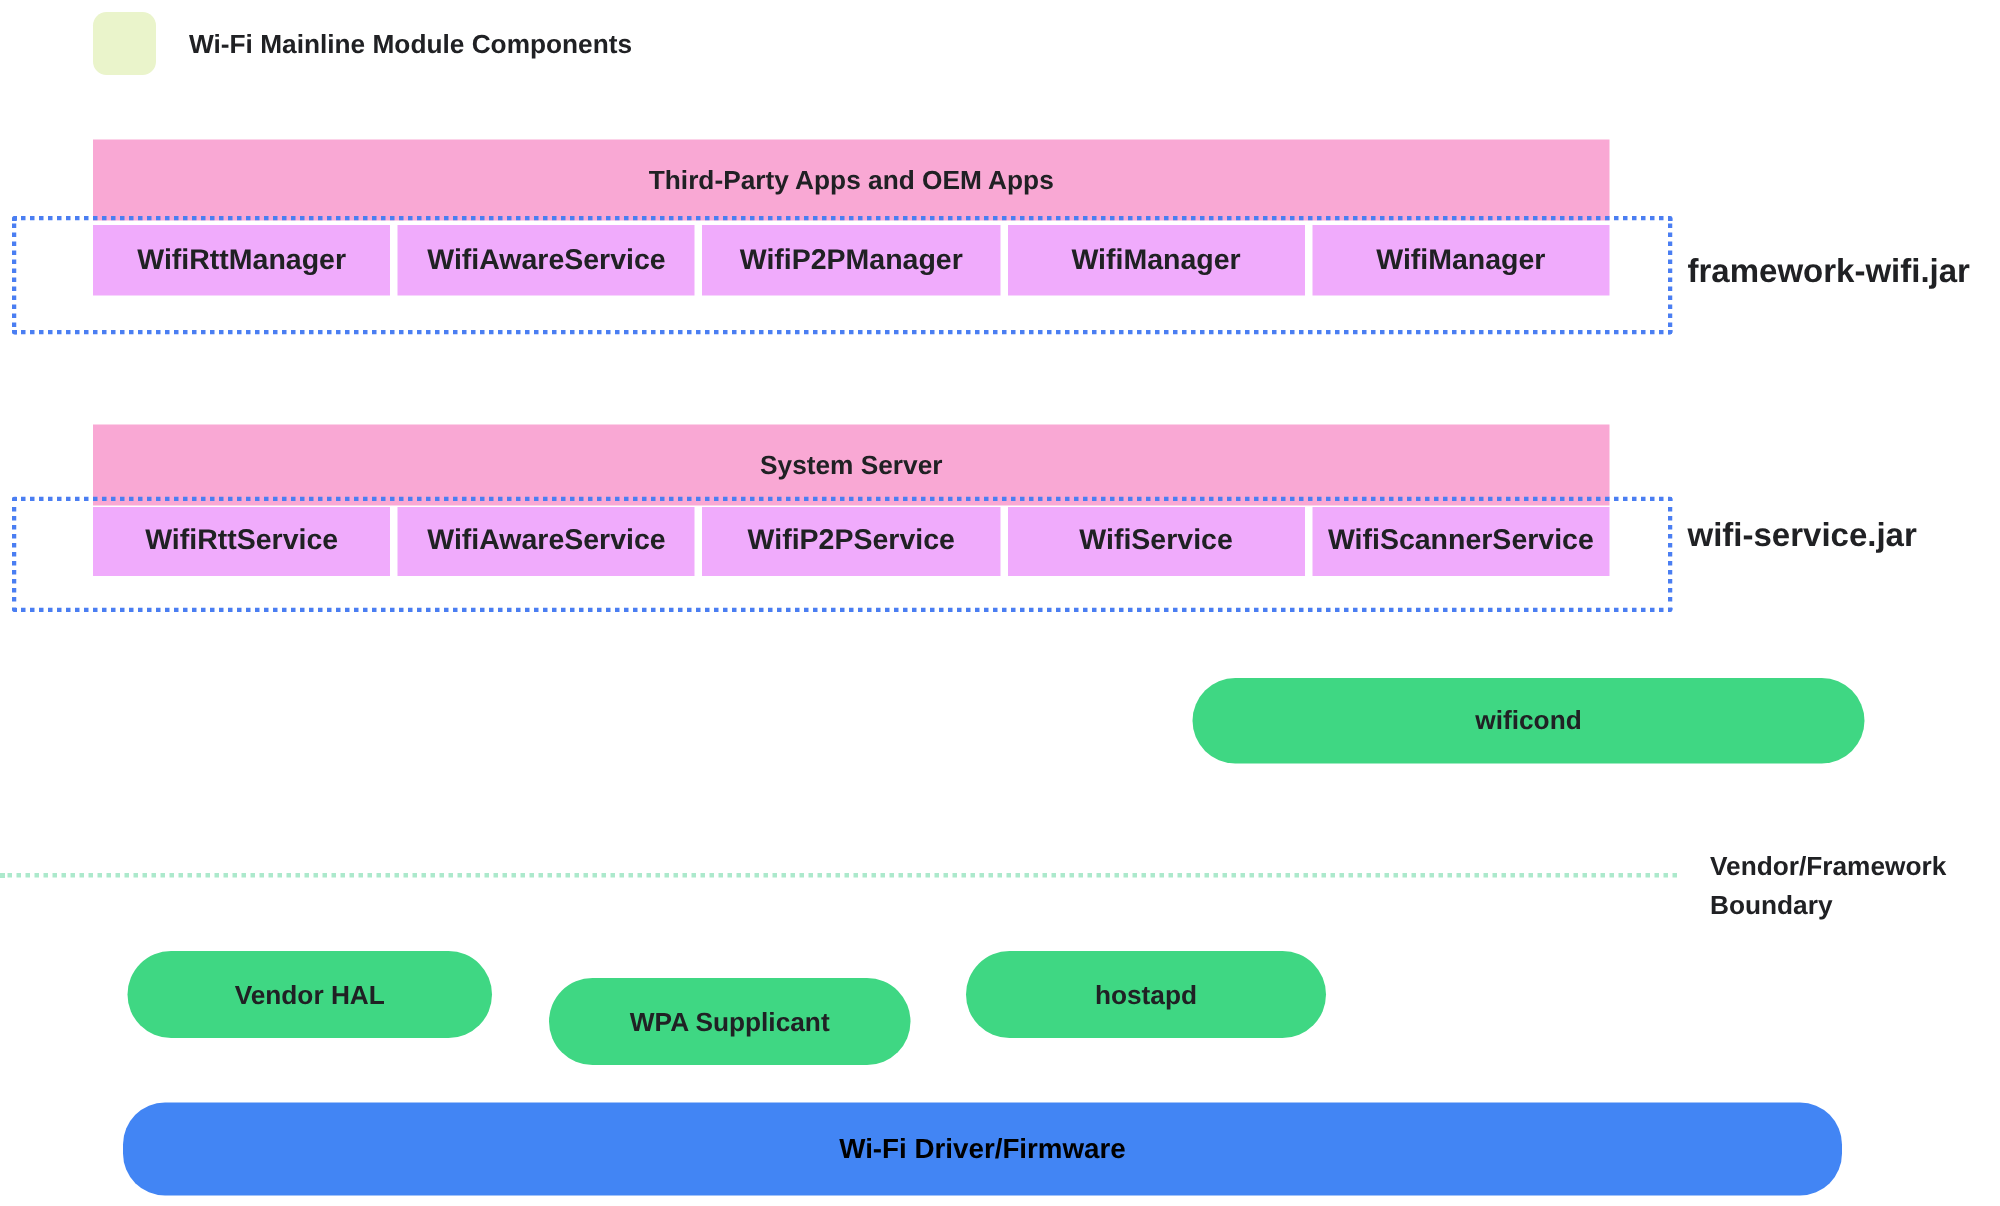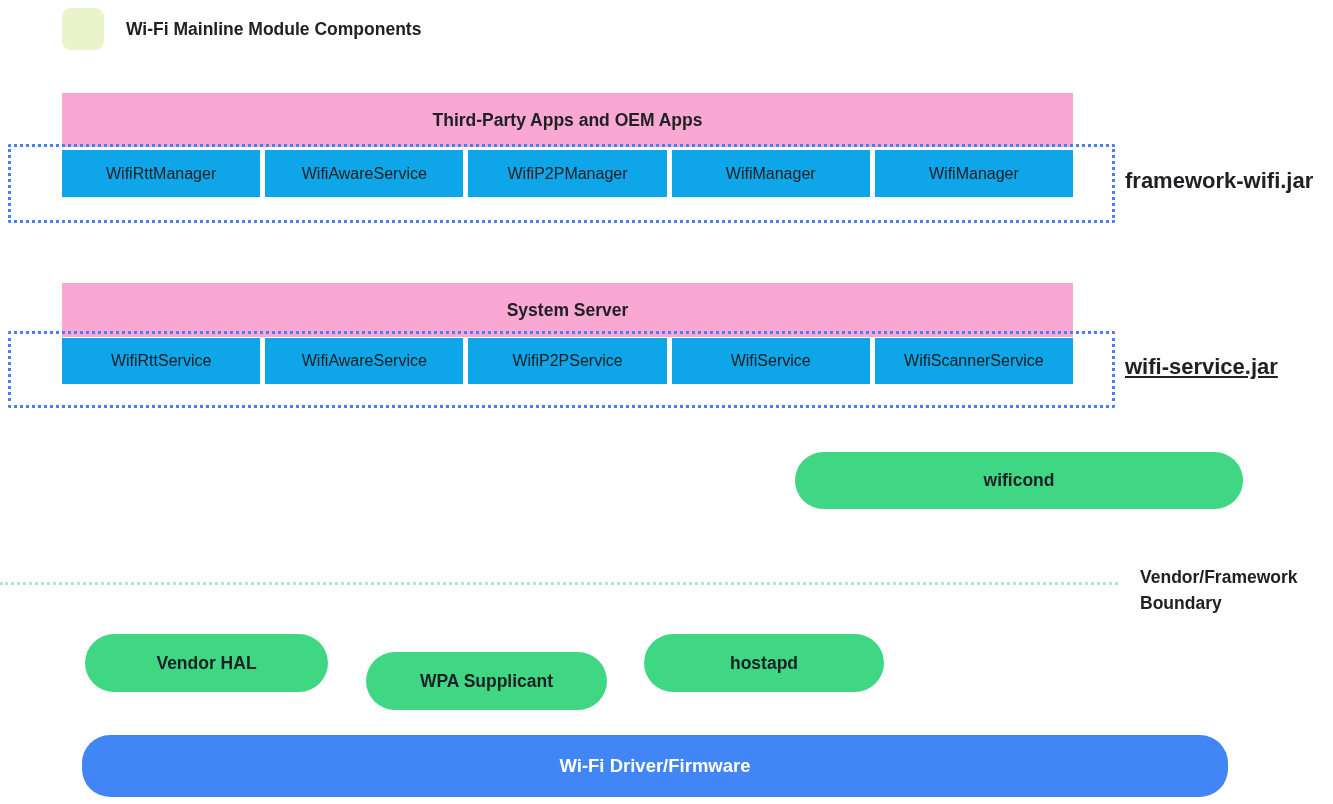--- a/index.html
+++ b/index.html
@@ -13,33 +13,33 @@
   .legend-swatch{width:42px;height:42px;border-radius:9px;background:#eaf4cb;}
   .legend-label{font-size:17.5px;font-weight:bold;}
   
   .green-bar{left:62px;width:1011px;height:54px;background:#f9a8d4;
     display:flex;align-items:center;justify-content:center;font-size:17.5px;font-weight:bold;z-index:1;}
   
   .jar-rect{left:8px;width:1101px;border:3px dotted #4a7ef2;border-radius:2px;
     background:transparent;z-index:3;pointer-events:none;}
   
   .module-row{left:62px;width:1011px;display:flex;gap:5px;z-index:2;}
-  .module-box{flex:1 1 0;background:#0ea5e9;display:flex;align-items:center;justify-content:center;
-    font-size:16px;font-weight:normal;}
+  .module-box{flex:1 1 0;background:#f0abfc;display:flex;align-items:center;justify-content:center;
+    font-size:19px;font-weight:bold;}
   
   .jar-label{left:1125px;display:flex;align-items:center;font-size:22px;font-weight:bold;white-space:nowrap;}
   
   .pill{background:#3fd783;border-radius:29px;display:flex;align-items:center;justify-content:center;
     font-size:17.5px;font-weight:bold;}
   
   .boundary-line{left:0;top:582px;width:1118px;height:0;border-top:3px dotted #ace9cc;}
   .boundary-label{left:1140px;top:564px;width:190px;font-size:17.5px;font-weight:bold;line-height:1.5;}
   
   .driver-bar{left:82px;top:735px;width:1146px;height:62px;background:#4285f4;border-radius:28px;
-    display:flex;align-items:center;justify-content:center;color:#ffffff;font-size:18.5px;font-weight:bold;}
+    display:flex;align-items:center;justify-content:center;color:#000000;font-size:18.5px;font-weight:bold;}
 </style>
 </head>
 <body>
 
 <div id="canvas">
 
   <div class="abs legend">
     <span class="legend-swatch"></span>
     <span class="legend-label">Wi-Fi Mainline Module Components</span>
   </div>
@@ -57,21 +57,21 @@
 
   <div class="abs green-bar" style="top:283px;">System Server</div>
   <div class="abs module-row" style="top:338px;height:46px;">
     <div class="module-box">WifiRttService</div>
     <div class="module-box">WifiAwareService</div>
     <div class="module-box">WifiP2PService</div>
     <div class="module-box">WifiService</div>
     <div class="module-box">WifiScannerService</div>
   </div>
   <div class="abs jar-rect" style="top:331px;height:71px;"></div>
-  <div class="abs jar-label" style="top:331px;height:71px;text-decoration:underline;">wifi-service.jar</div>
+  <div class="abs jar-label" style="top:321px;height:71px;">wifi-service.jar</div>
 
   <div class="abs pill" style="left:795px;top:452px;width:448px;height:57px;">wificond</div>
 
   <div class="abs boundary-line"></div>
   <div class="abs boundary-label">Vendor/Framework Boundary</div>
 
   <div class="abs pill" style="left:85px;top:634px;width:243px;height:58px;">Vendor HAL</div>
   <div class="abs pill" style="left:366px;top:634px;width:241px;height:58px;margin-top:18px;">WPA Supplicant</div>
   <div class="abs pill" style="left:644px;top:634px;width:240px;height:58px;">hostapd</div>
 

